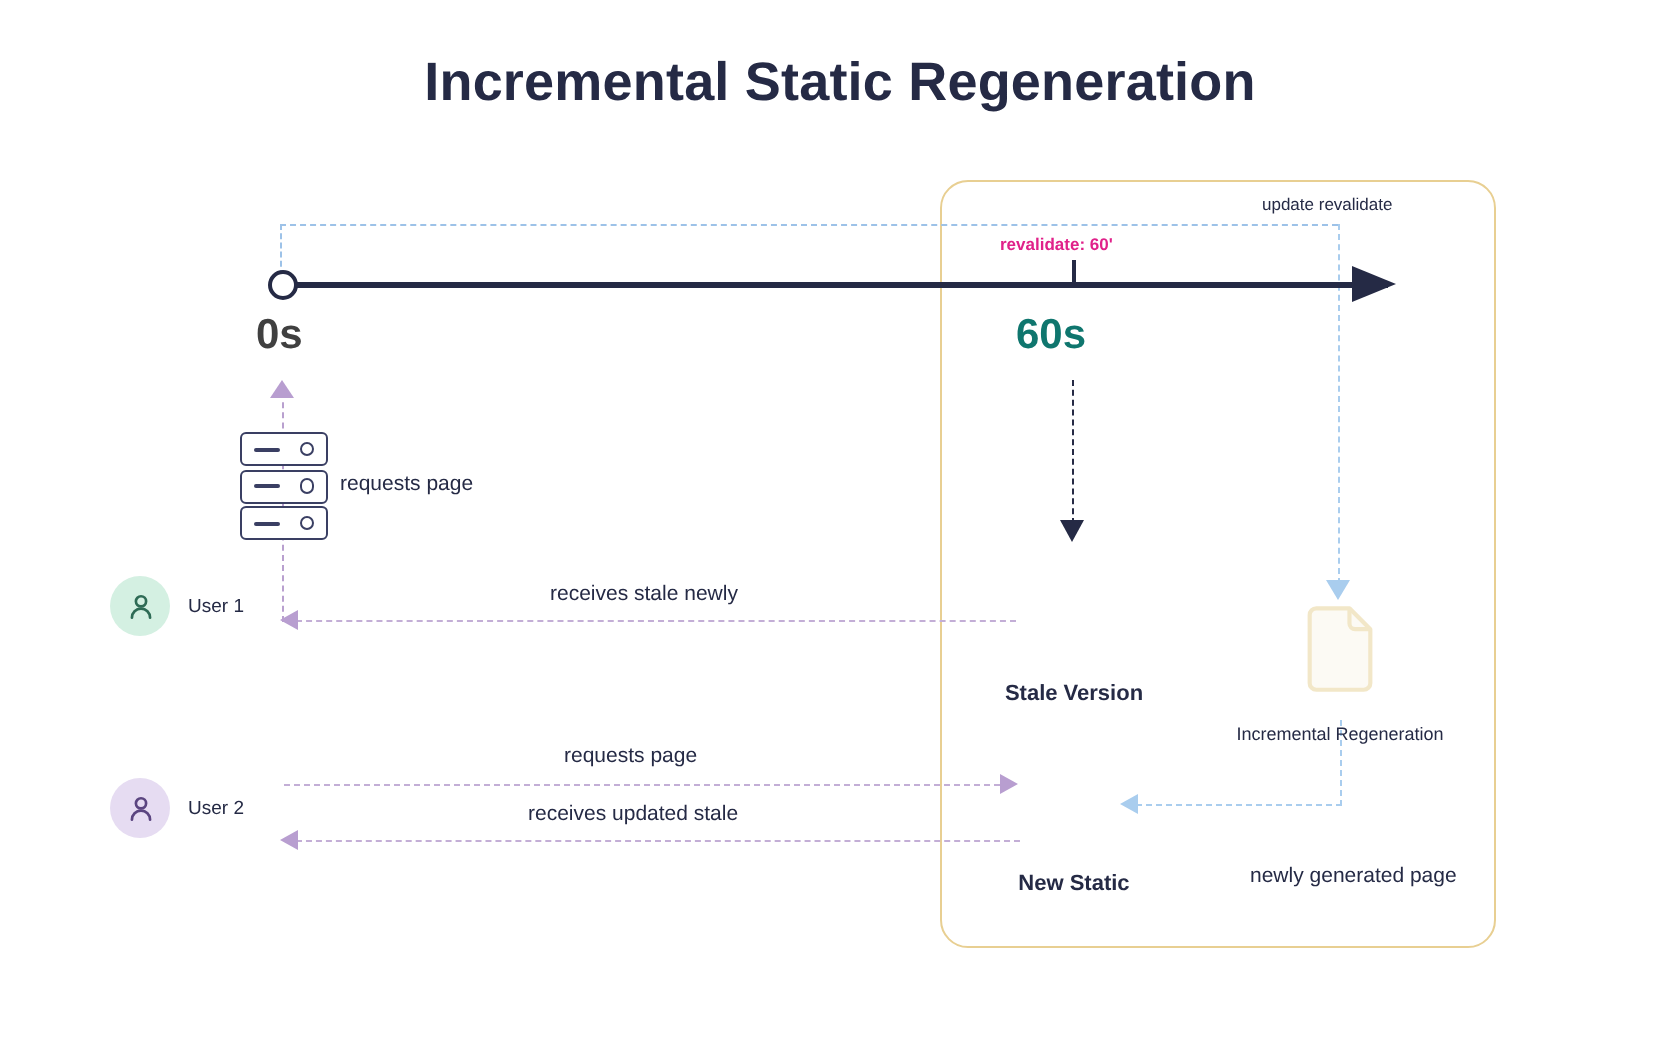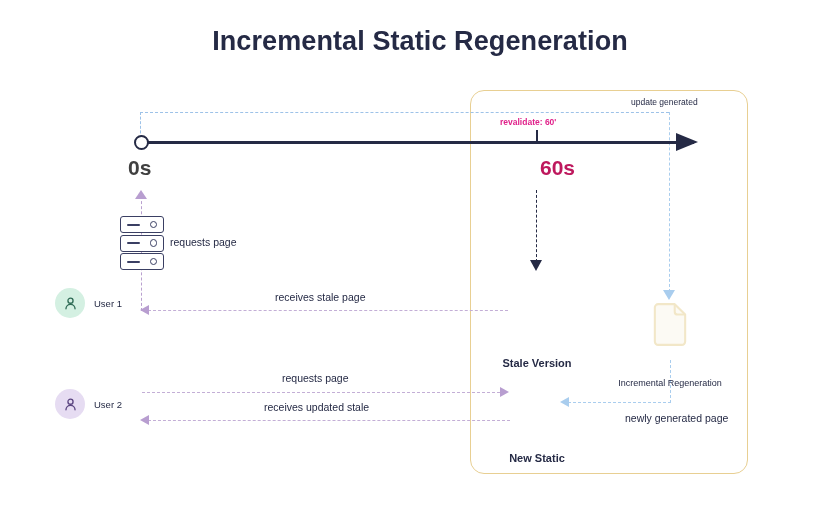--- a/index.html
+++ b/index.html
@@ -46,22 +46,22 @@
   }
   .tl-tick{
     position:absolute;left:536px;top:130px;width:2.4px;height:13px;
     background:#252a45;
   }
   .lbl-0s{
     position:absolute;left:128px;top:156px;
     font-size:21px;font-weight:700;color:#404040;
   }
   .lbl-60s{
-    position:absolute;left:540px;top:156px;
-    font-size:21px;font-weight:700;color:#be185d;
+    position:absolute;left:508px;top:156px;
+    font-size:21px;font-weight:700;color:#0f766e;
   }
   .lbl-revalidate{
     position:absolute;left:500px;top:117px;
     font-size:8.5px;font-weight:600;color:#e0218a;white-space:nowrap;text-align:center;
   }
   .lbl-update-trig{
     position:absolute;left:631px;top:97px;
     font-size:8.5px;color:#252a45;white-space:nowrap;
   }
 
@@ -163,21 +163,21 @@
     position:absolute;right:6px;
   }
   .srv-label{
     position:absolute;left:170px;top:236px;font-size:10.5px;color:#252a45;
   }
 
   
   .doc{position:absolute;}
   .doc-label{
     position:absolute;font-size:11px;font-weight:600;color:#252a45;
-    white-space:nowrap;text-align:center;margin-top:16px;
+    white-space:nowrap;text-align:center;
   }
   .doc-label.small{font-size:9px;font-weight:500;}
 </style>
 </head>
 <body>
 
 <div class="stage">
 
   <div class="title">Incremental Static Regeneration</div>
 
@@ -189,21 +189,21 @@
   <div class="blue-down-arrow"></div>
 
   <div class="tl-line"></div>
   <div class="tl-dot"></div>
   <div class="tl-arrow"></div>
   <div class="tl-tick"></div>
 
   <div class="lbl-0s">0s</div>
   <div class="lbl-60s">60s</div>
   <div class="lbl-revalidate">revalidate: 60'</div>
-  <div class="lbl-update-trig">update generated</div>
+  <div class="lbl-update-trig">update revalidate</div>
 
   <div class="dash-v-dark"></div>
   <div class="dark-down-arrow"></div>
 
   <div class="dash-v-purple"></div>
   <div class="purple-up-arrow"></div>
 
   <div class="server">
     <div class="srv-row">
       <span class="bar"></span>
@@ -235,34 +235,34 @@
       <svg width="17" height="17" viewBox="0 0 24 24">
         <circle cx="12" cy="8" r="3.6" fill="none" stroke="#5b4580" stroke-width="1.9"></circle>
         <path d="M5.6 19.5 a6.4 6.4 0 0 1 12.8 0" fill="none" stroke="#5b4580" stroke-width="1.9" stroke-linecap="round"></path>
       </svg>
     </div>
     <span class="user-name">User 2</span>
   </div>
 
   <div class="msg-line" style="left:148px;top:310px;width:360px;"></div>
   <div class="arrow-left" style="left:140px;top:305px;"></div>
-  <div class="msg-label" style="left:275px;top:291px;">receives stale page</div>
+  <div class="msg-label" style="left:275px;top:291px;">receives stale newly</div>
 
   <div class="msg-line" style="left:142px;top:392px;width:358px;"></div>
   <div class="arrow-right" style="left:500px;top:387px;"></div>
   <div class="msg-label" style="left:282px;top:372px;">requests page</div>
 
   <div class="msg-line" style="left:148px;top:420px;width:362px;"></div>
   <div class="arrow-left" style="left:140px;top:415px;"></div>
   <div class="msg-label" style="left:264px;top:401px;">receives updated stale</div>
 
   <div class="msg-line blue" style="left:568px;top:402px;width:103px;"></div>
   <div class="arrow-left blue" style="left:560px;top:397px;"></div>
   <div class="dash-v-blue-right" style="left:670px;top:360px;height:43px;"></div>
-  <div class="msg-label" style="left:625px;top:412px;">newly generated page</div>
+  <div class="msg-label" style="left:625px;top:432px;">newly generated page</div>
 
   <div class="doc-label" style="left:458px;top:341px;width:158px;">Stale Version</div>
 
   <div class="doc-label" style="left:458px;top:436px;width:158px;">New Static</div>
 
   <div class="doc" style="left:652px;top:303px;">
     <svg width="36" height="44" viewBox="0 0 38 46">
       <path d="M3 4.5 a3.5 3.5 0 0 1 3.5 -3.5 h17.5 l11 11 v28.5 a3.5 3.5 0 0 1 -3.5 3.5 h-25 a3.5 3.5 0 0 1 -3.5 -3.5 z" fill="#fcfaf4" stroke="#f2e7c8" stroke-width="2.2" stroke-linejoin="round"></path>
       <path d="M24 1 v8 a3 3 0 0 0 3 3 h8" fill="none" stroke="#f2e7c8" stroke-width="2.2" stroke-linejoin="round"></path>
     </svg>

